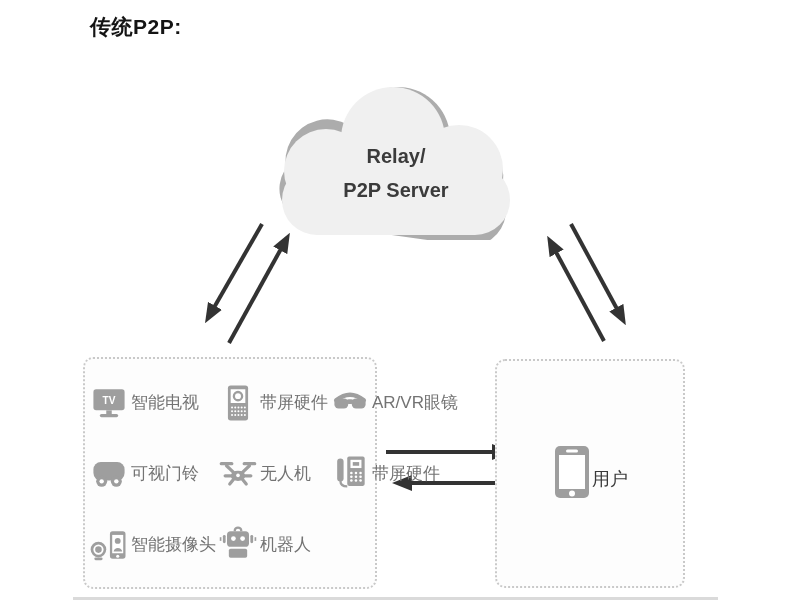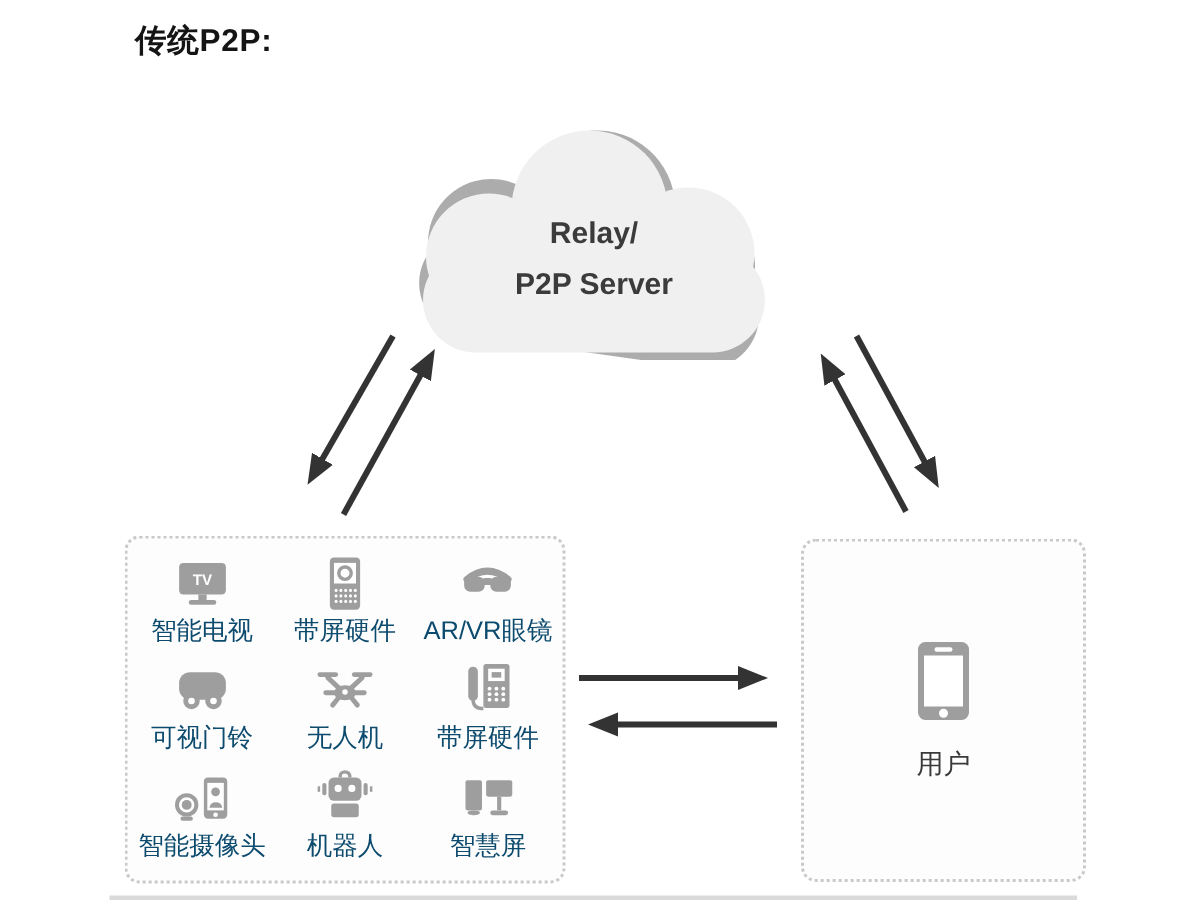--- a/index.html
+++ b/index.html
@@ -10,26 +10,26 @@
 
   .cloud-wrap{position:absolute;left:266px;top:80px;width:260px;height:160px;}
   .cloud-wrap svg{position:absolute;left:0;top:0;}
   .cloud-text{position:absolute;left:0;top:0;width:100%;height:100%;display:flex;flex-direction:column;align-items:center;justify-content:center;padding-top:26px;box-sizing:border-box;text-align:center;}
   .cloud-text div{font-size:20px;line-height:34px;font-weight:bold;color:#3b3b3b;}
 
   .arrow-layer{position:absolute;left:0;top:0;width:800px;height:600px;pointer-events:none;}
 
   .dbox{position:absolute;border:2px dotted #c9c9c9;border-radius:10px;background:#fdfdfd;box-sizing:border-box;}
   .device-box{left:83px;top:357px;width:294px;height:232px;}
-  .user-box{left:534px;top:359px;width:190px;height:229px;display:flex;flex-direction:column;align-items:center;justify-content:center;}
+  .user-box{left:495px;top:359px;width:190px;height:229px;display:flex;flex-direction:row;align-items:center;justify-content:center;}
 
   .device-grid{display:grid;grid-template-columns:repeat(3,1fr);width:100%;height:100%;box-sizing:border-box;padding:8px 2px 6px 2px;}
-  .device-cell{display:flex;flex-direction:column;align-items:center;justify-content:flex-start;}
+  .device-cell{display:flex;flex-direction:row;align-items:center;justify-content:flex-start;}
   .device-icon{height:44px;display:flex;align-items:center;justify-content:center;}
-  .device-label{font-size:17px;color:#0c4a6e;white-space:nowrap;line-height:20px;}
+  .device-label{font-size:17px;color:#737373;white-space:nowrap;line-height:20px;}
 
   .user-label{font-size:18px;color:#3a3a3a;margin-top:10px;}
 
   .bottom-strip{position:absolute;left:73px;width:645px;bottom:0;height:3px;background:#dadada;}
 
   .ic{fill:#9e9e9e;}
 </style>
 </head>
 <body>
 
@@ -214,32 +214,20 @@
             <g stroke="#9e9e9e" stroke-width="1.8">
                 <path d="M5,15.5 v4"></path>
                 <path d="M43,15.5 v4"></path>
               </g>
             <rect class="ic" x="14" y="28" width="20" height="10" rx="2"></rect>
           </svg>
         </div>
         <div class="device-label">机器人</div>
       </div>
 
-      <div class="device-cell">
-        <div class="device-icon">
-          <svg width="44" height="44" viewBox="0 0 48 48">
-            <rect class="ic" x="8" y="11" width="12" height="22" rx="1.5"></rect>
-            <ellipse class="ic" cx="14" cy="34.8" rx="4.5" ry="1.8"></ellipse>
-            <rect class="ic" x="23" y="11" width="19" height="12" rx="1.5"></rect>
-            <rect class="ic" x="31" y="23" width="3" height="10"></rect>
-            <rect class="ic" x="26" y="33" width="13" height="3.5" rx="1.75"></rect>
-          </svg>
-        </div>
-        <div class="device-label">智慧屏</div>
-      </div>
 
     </div>
   </div>
 
   <div class="dbox user-box">
     <div>
       <svg width="40" height="56" viewBox="0 0 40 56">
         <rect class="ic" x="3" y="2" width="34" height="52" rx="5"></rect>
         <rect x="14" y="5.5" width="12" height="3" rx="1.5" fill="#ffffff"></rect>
         <rect x="7" y="11" width="26" height="34" fill="#ffffff"></rect>

